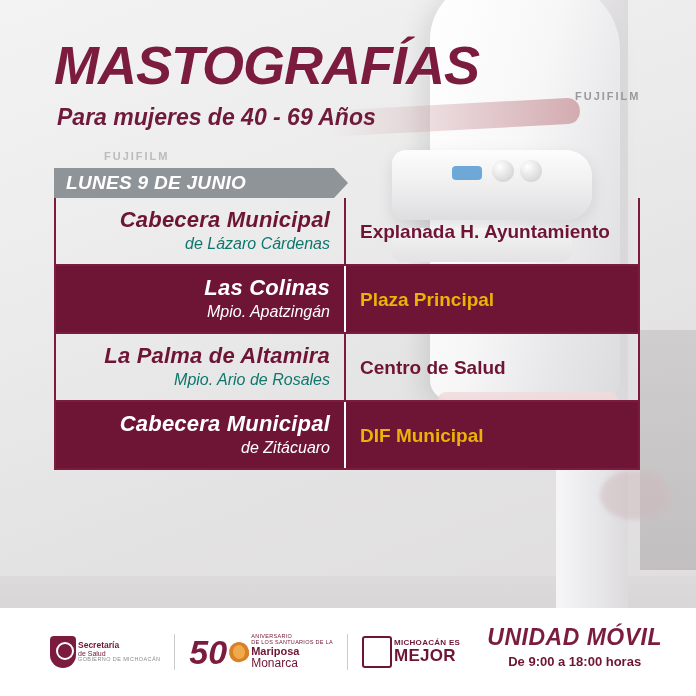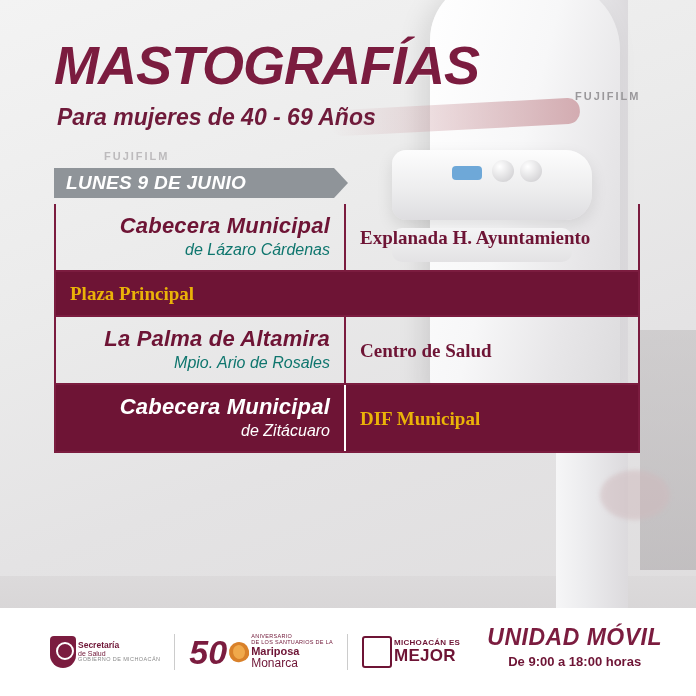--- a/index.html
+++ b/index.html
@@ -70,37 +70,37 @@
     letter-spacing:.3px;padding-left:12px;
   }
   .day-banner::after{
     content:"";position:absolute;right:-14px;top:0;width:0;height:0;
     border-top:15px solid transparent;border-bottom:15px solid transparent;
     border-left:14px solid #8f9499;
   }
 
   
   .table{
-    position:absolute;left:54px;top:204px;width:582px;
+    position:absolute;left:54px;top:198px;width:582px;
     border:2px solid #7b1c3f;border-top:none;
   }
   .row{display:flex;align-items:stretch;border-bottom:2px solid #7b1c3f;}
   .row:last-child{border-bottom:none;}
   .row.alt{background:#6e1435;}
   .row.plain{background:transparent;}
   .cell-left{
     width:290px;box-sizing:border-box;
     padding:10px 14px 10px 10px;
     display:flex;flex-direction:column;justify-content:center;align-items:flex-end;
     text-align:right;border-right:2px solid #7b1c3f;
   }
   .row.alt .cell-left{border-right:2px solid #ffffff;}
   .cell-right{
     flex:1;box-sizing:border-box;padding:10px 14px;
-    display:flex;align-items:center;font-family:Liberation Serif, serif;
+    display:flex;align-items:center;
   }
   .loc{
     font-weight:bold;font-style:italic;font-size:22px;line-height:24px;
     letter-spacing:.2px;color:#6e1435;
   }
   .row.alt .loc{color:#ffffff;}
   .sub{
     font-style:italic;font-size:16px;line-height:20px;color:#0f766e;margin-top:2px;
   }
   .row.alt .sub{color:#ffffff;}
@@ -181,20 +181,24 @@
     <div class="cell-left">
       <div class="loc">Cabecera Municipal</div>
       <div class="sub">de Lázaro Cárdenas</div>
     </div>
     <div class="cell-right">
       <div class="place">Explanada H. Ayuntamiento</div>
     </div>
   </div>
 
   <div class="row alt">
+    <div class="cell-left">
+      <div class="loc">Las Colinas</div>
+      <div class="sub">Mpio. Apatzingán</div>
+    </div>
     <div class="cell-right">
       <div class="place">Plaza Principal</div>
     </div>
   </div>
 
   <div class="row plain">
     <div class="cell-left">
       <div class="loc">La Palma de Altamira</div>
       <div class="sub">Mpio. Ario de Rosales</div>
     </div>

